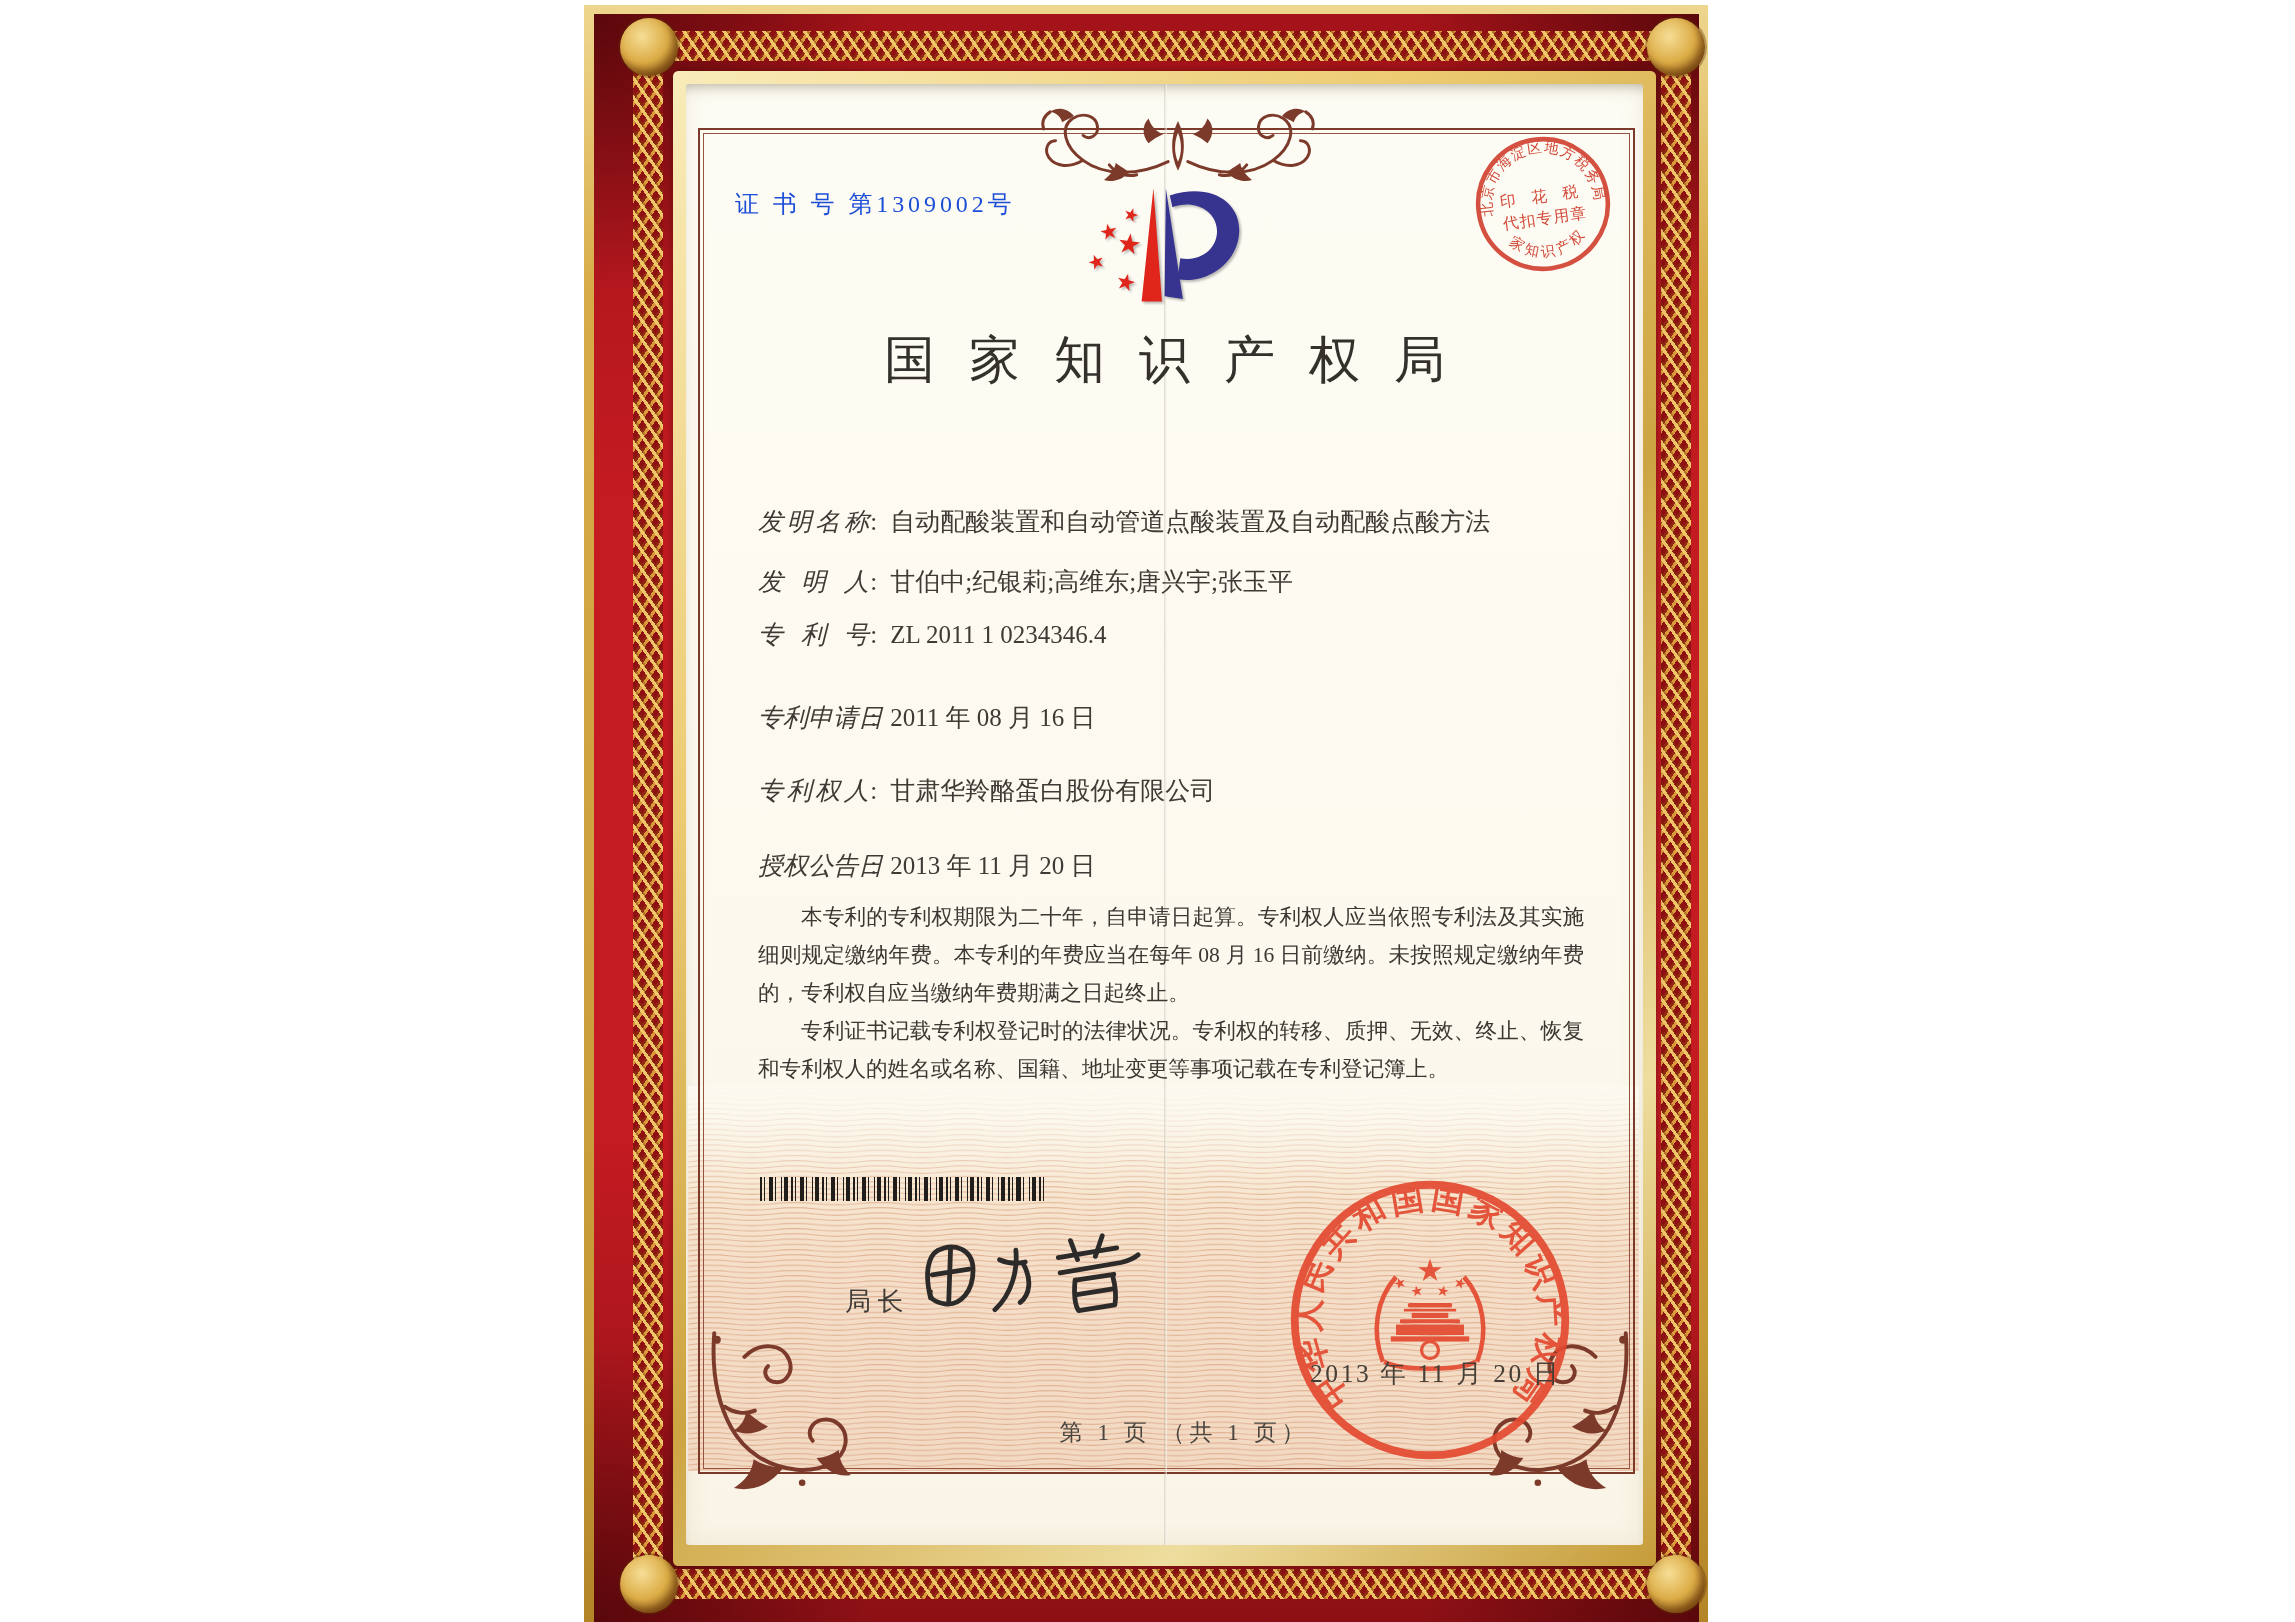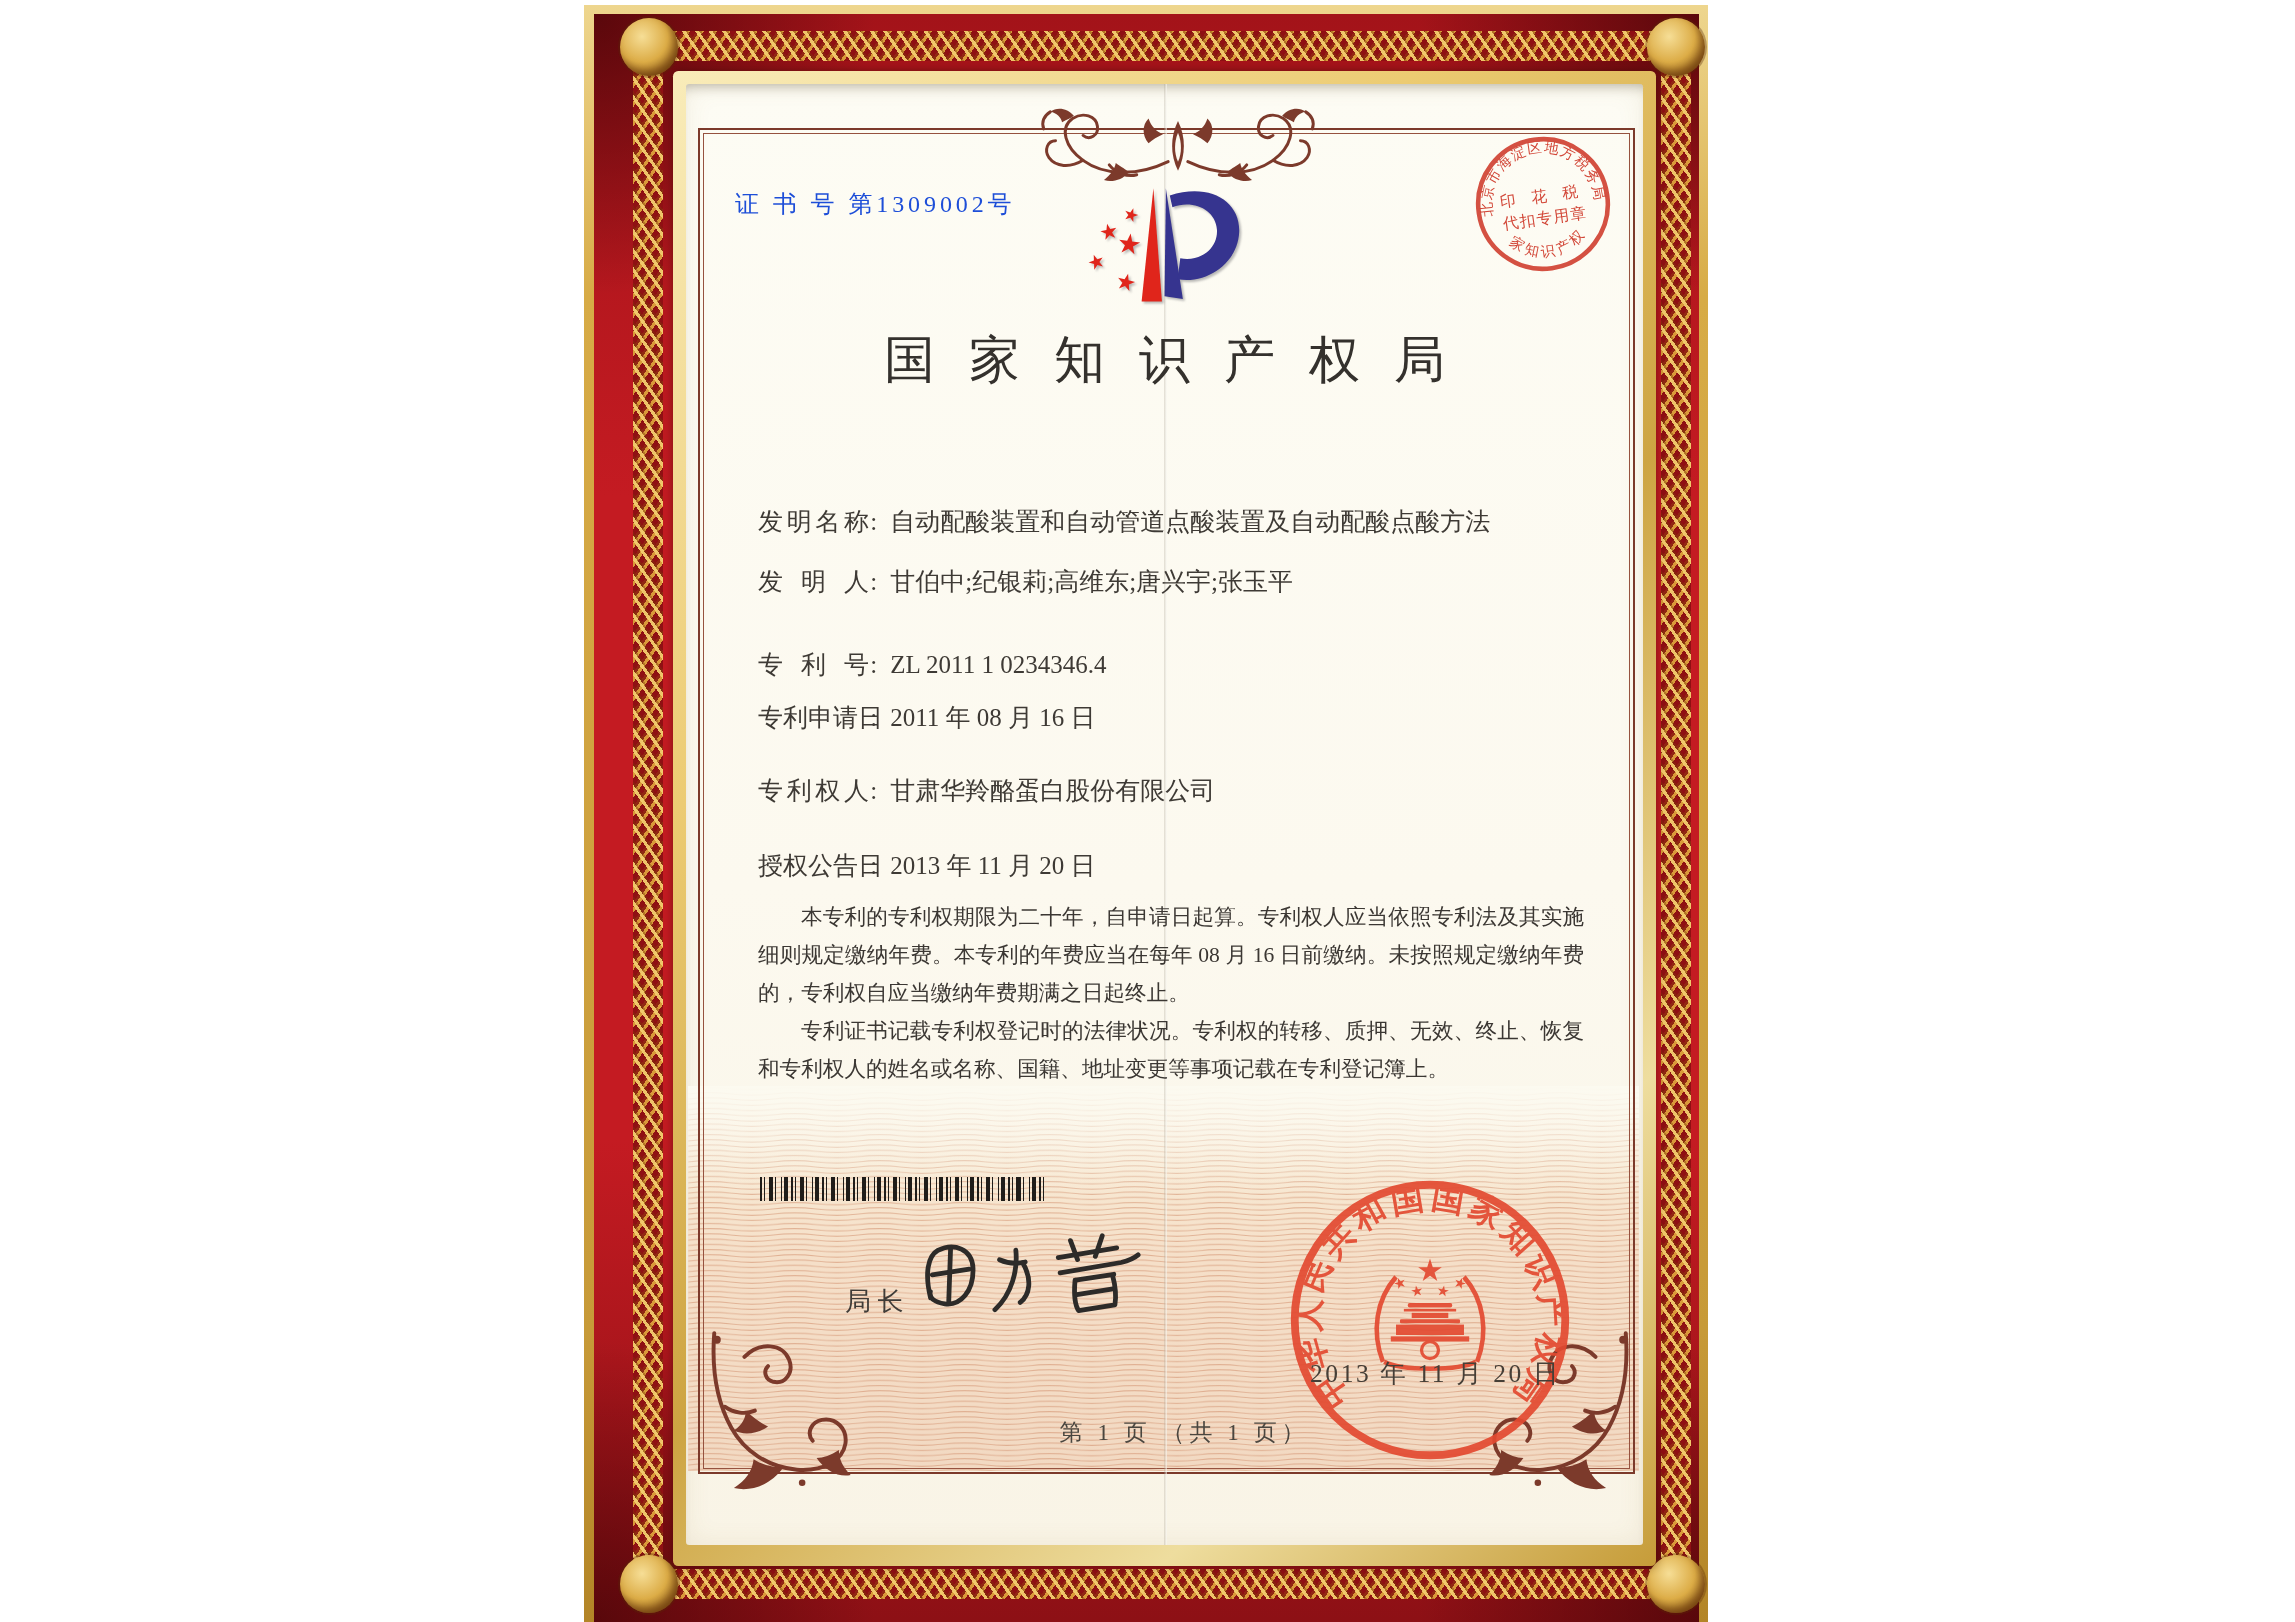--- a/index.html
+++ b/index.html
@@ -49,23 +49,23 @@
   .border-frame:after{content:"";position:absolute;inset:2.6px;border:0.7px solid #96523f;}
   .fold-line{position:absolute;left:1164px;top:84px;width:3.3px;height:1461px;z-index:3;
      background:linear-gradient(90deg, rgba(120,108,88,.22), rgba(255,255,250,.65));}
   
   .cert-number{position:absolute;left:735px;top:188px;font-size:24px;letter-spacing:3.9px;
      color:#1d4ed8;z-index:4;white-space:nowrap;}
   .title{position:absolute;left:686px;top:326px;width:957px;text-align:center;z-index:4;
      font-size:51px;letter-spacing:34px;text-indent:34px;color:#34312d;font-weight:500;}
   .frow{position:absolute;left:758px;height:35px;font-size:25px;color:#3e3a35;
      white-space:nowrap;z-index:4;}
-  .flabel{display:inline-block;width:111px;text-align:justify;text-align-last:justify;}
+  .flabel{display:inline-block;width:111px;text-align:justify;text-align-last:justify;font-style:italic;}
   .fsep{display:inline-block;margin:0 13px 0 1.3px;}
-  .r1{top:505px}.r2{top:565px}.r3{top:648px}.r4{top:701px}.r5{top:774px}.r6{top:849px}
+  .r1{top:505px}.r2{top:565px}.r3{top:618px}.r4{top:701px}.r5{top:774px}.r6{top:849px}
   .body-block{position:absolute;left:758px;top:898px;width:826px;z-index:4;}
   .body-block p{margin:0;font-size:21.6px;line-height:38px;text-align:justify;
      text-indent:43px;color:#3b3733;}
   .barcode{position:absolute;left:760px;top:1177px;width:284px;height:23.6px;z-index:4;
      background:repeating-linear-gradient(90deg,
        #201d1a 0 2px, rgba(0,0,0,0) 2px 3.9px,
        #201d1a 3.9px 5.2px, rgba(0,0,0,0) 5.2px 8.5px,
        #201d1a 8.5px 13px, rgba(0,0,0,0) 13px 15px,
        #201d1a 15px 16.4px, rgba(0,0,0,0) 16.4px 21px,
        #201d1a 21px 22px, rgba(0,0,0,0) 22px 24px,

